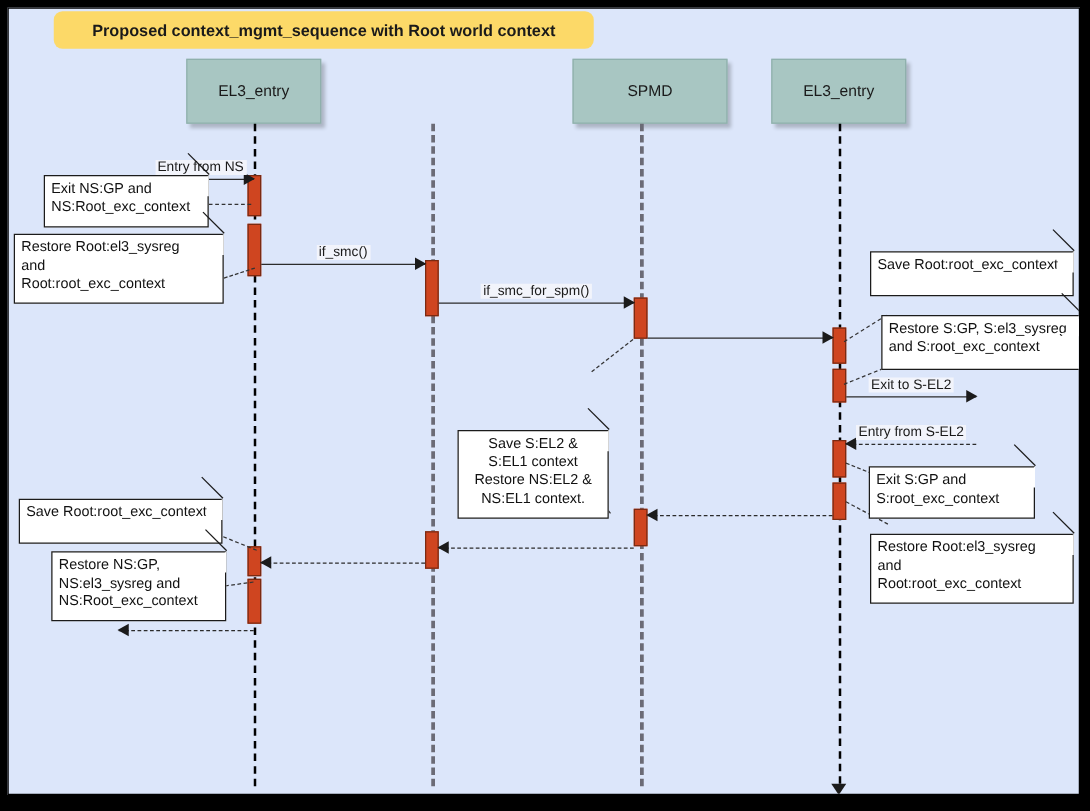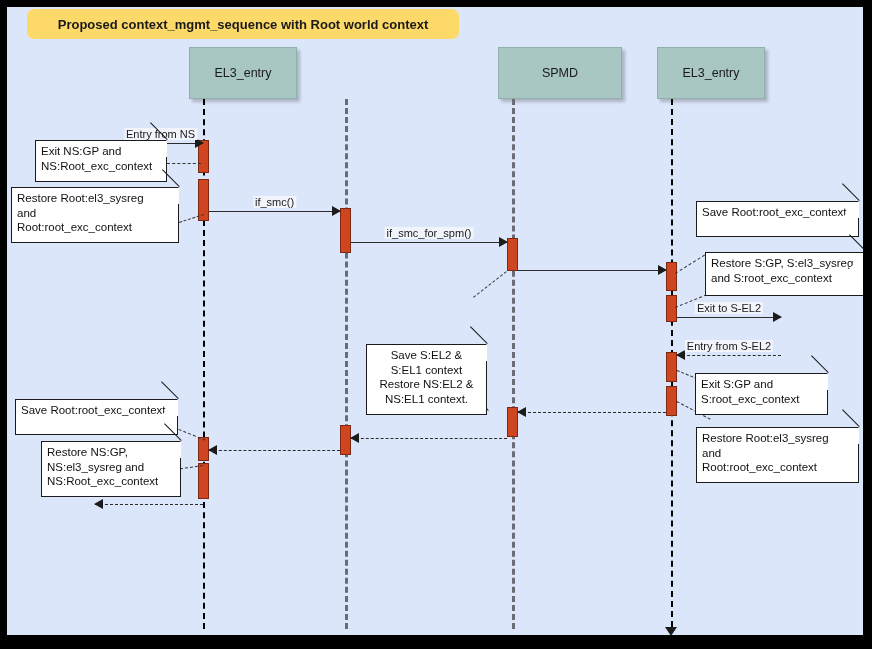--- a/index.html
+++ b/index.html
@@ -6,33 +6,33 @@
   body{width:872px;height:649px;font-family:"Liberation Sans",sans-serif;}
 
   #canvas{
     position:absolute;left:6px;top:6px;width:858px;height:630px;
     background:#dce6fa;border:1px solid #000;box-sizing:border-box;
     overflow:hidden;
   }
 
   
   #title-banner{
-    position:absolute;left:20px;top:2px;width:432px;height:30px;
+    position:absolute;left:36px;top:2px;width:432px;height:30px;
     background:#fcd968;border-radius:7px;
     display:flex;align-items:center;justify-content:center;
     font-size:13px;font-weight:bold;color:#1a1a1a;
   }
 
   
   .participant{
     position:absolute;height:52px;
     background:#a8c6c2;border:1px solid #8fb0ac;
     box-shadow:3px 3px 3px rgba(0,0,0,.22);
     display:flex;align-items:center;justify-content:center;
-    font-size:12.5px;color:#1a1a1a;box-sizing:border-box;margin-left:40px;
+    font-size:12.5px;color:#1a1a1a;box-sizing:border-box;
   }
 
   
   .lifeline{
     position:absolute;width:0;border-left:2px dashed #000;
   }
   .lifeline.thick{border-left:3px dashed #6b6b76;}
 
   
   .activation{

